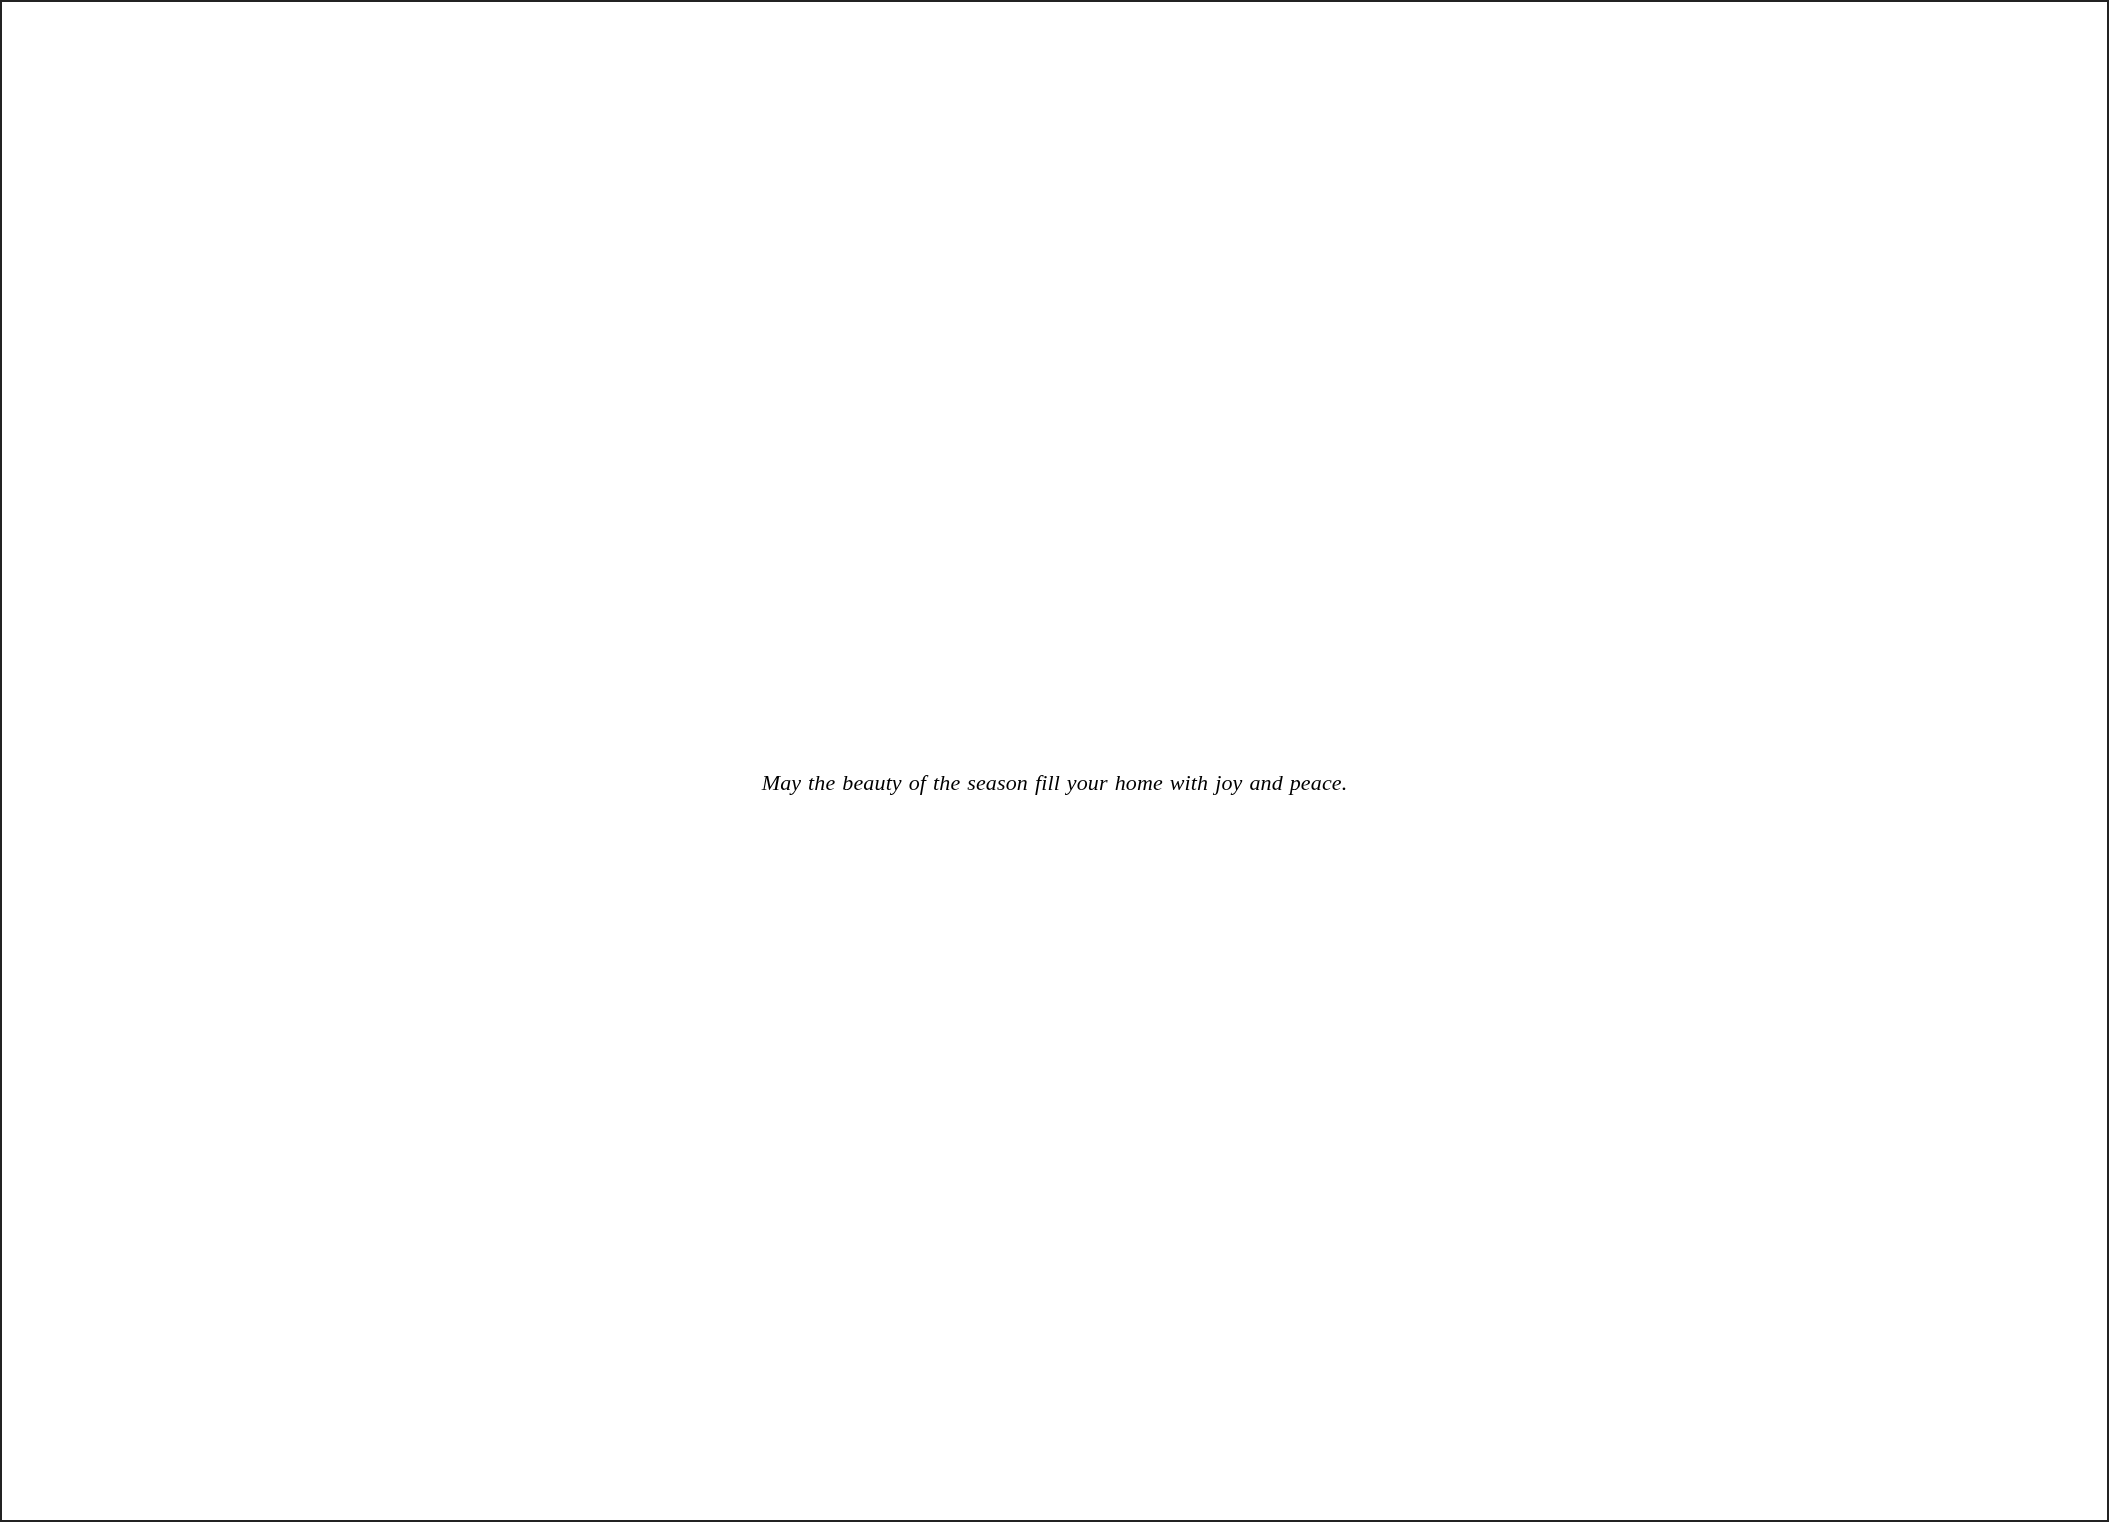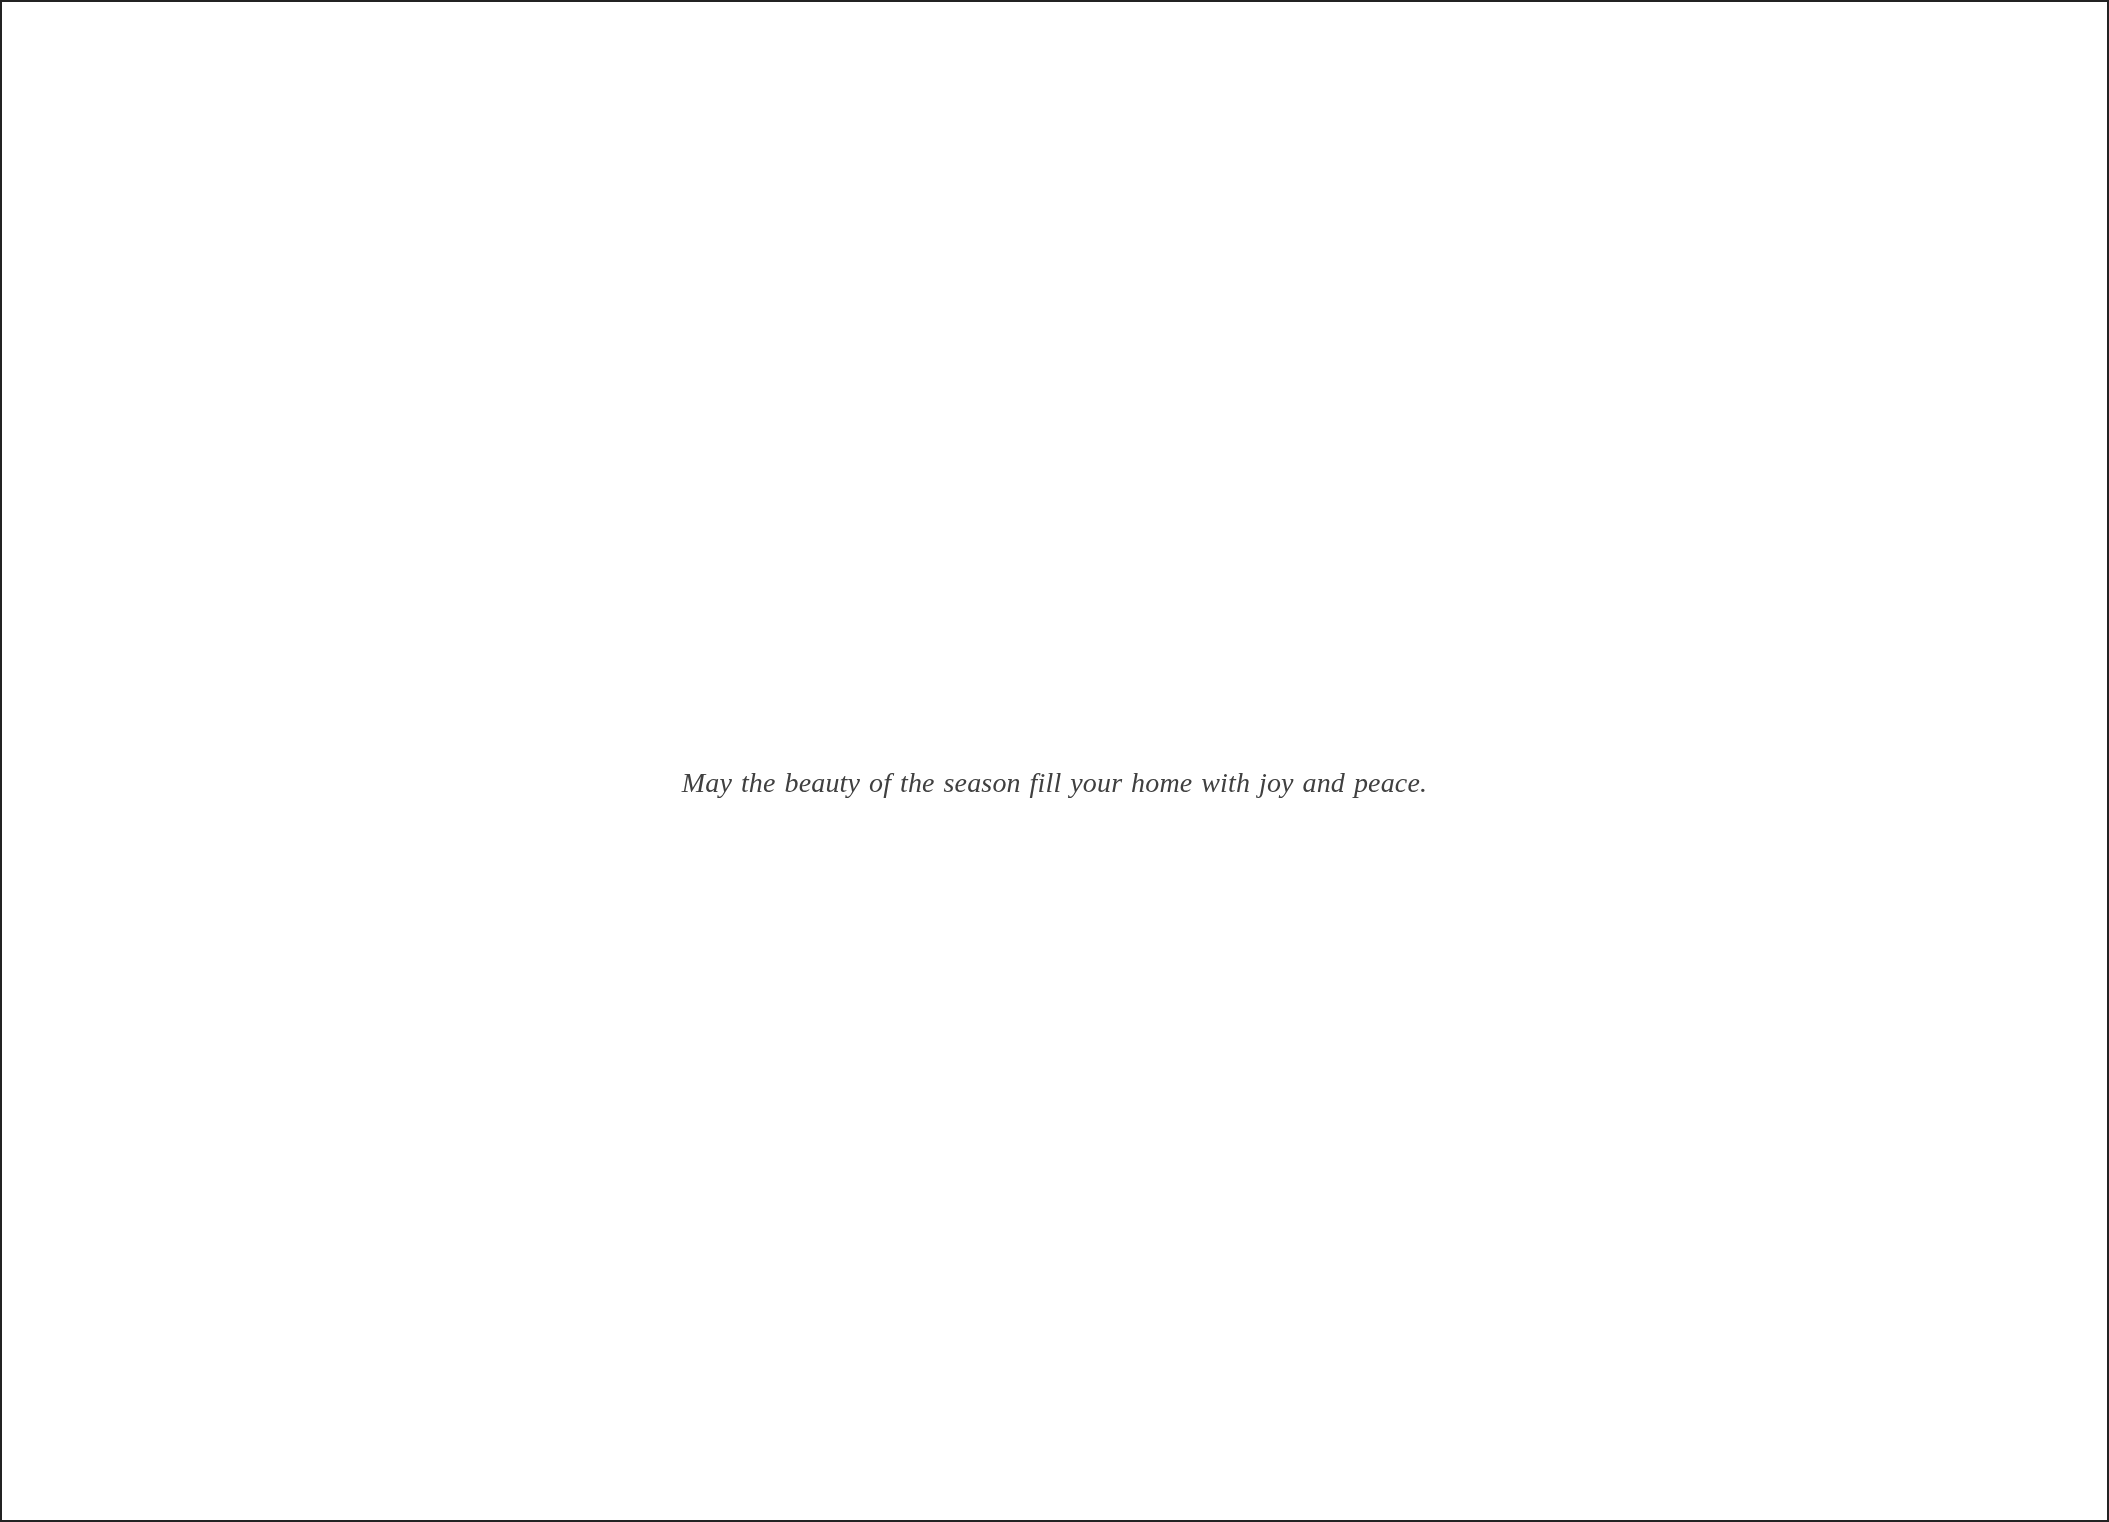--- a/index.html
+++ b/index.html
@@ -58,17 +58,17 @@
     -webkit-font-smoothing: antialiased;
   }
 </style>
 </head>
 <body>
 
 <div class="card-page" style="background: rgb(255, 255, 255); border-color: rgb(35, 35, 35);">
 
   <div class="greeting-area">
 
-    <p class="greeting-line" style="color: #404040; text-align: center; font-size: 28px;">May the beauty of the season fill your home with joy and peace.</p>
+    <p class="greeting-line" style="color: #000000; text-align: center; font-size: 22px;">May the beauty of the season fill your home with joy and peace.</p>
 
   </div>
 
 </div>
 
 </body></html>

